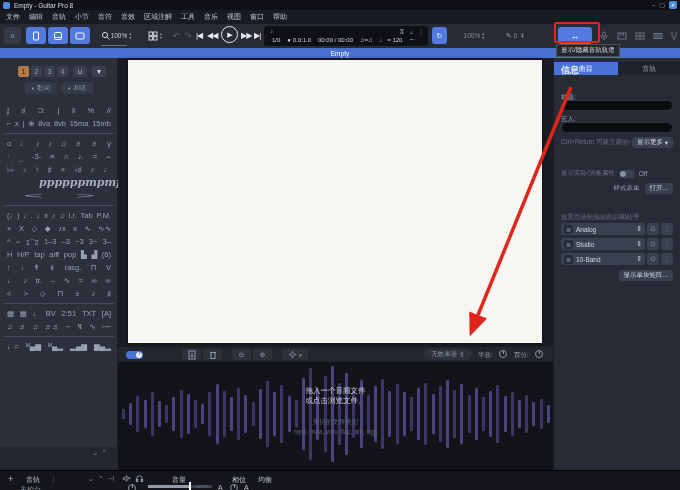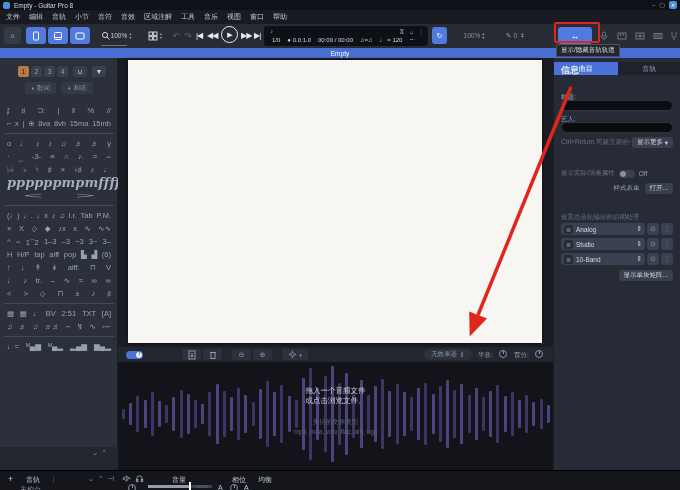--- a/index.html
+++ b/index.html
@@ -48,21 +48,21 @@
   .palette{ position:absolute; left:0; top:58px; width:118px; height:389px; background:#2b303a; border-right:1px solid #1b1e25; }
   .voicerow{ position:absolute; left:18px; top:8px; display:flex; gap:2px; }
   .vbtn{ width:11px; height:11px; border-radius:2px; background:#3a404c; color:#98a1b2; display:flex; align-items:center; justify-content:center; font-size:6.5px; }
   .vbtn.active{ background:#b57a45; color:#241a10; }
   .vtool{ width:14px; height:11px; border-radius:2px; background:#3a404c; color:#cdd3dc; display:flex; align-items:center; justify-content:center; font-size:7px; margin-left:3px; }
   .toolsrow{ position:absolute; left:0; top:24px; width:118px; display:flex; justify-content:center; gap:6px; }
   .palbtn{ height:12px; border-radius:2px; background:#343a46; color:#8f98a8; display:flex; align-items:center; gap:3px; padding:0 6px; font-size:6.5px; }
   .pal-rows{ position:absolute; left:0; top:46px; width:118px; }
   .pal-row{ height:13px; display:flex; align-items:center; justify-content:space-between; padding:0 7px; color:#98a1b2; font-size:7.5px; white-space:nowrap; }
   .pal-row span{ text-align:center; }
-  .pal-row.dyn{ font-family:"DejaVu Serif", serif; font-style:italic; font-weight:bold; font-size:13px; color:#a6aebd; }
+  .pal-row.dyn{ font-family:"DejaVu Serif", serif; font-style:italic; font-weight:bold; font-size:11px; color:#a6aebd;margin-left:32px; }
   .pal-row.hairpin{ justify-content:space-around; }
   .pal-row.hairpin span{ transform:scaleX(4.5); color:#8a93a3; }
   .pal-div{ height:1px; background:#454b58; margin:3px 4px; }
   .pal-footer{ position:absolute; left:0; top:447px; width:118px; height:23px; background:#22262e; }
   .pal-footer .chevs{ position:absolute; right:8px; top:2px; color:#8a93a3; font-size:7px; letter-spacing:3px; }
 
   
   .canvas-area{ position:absolute; left:118px; top:58px; width:435px; height:289px; background:#1a1d24; }
   .page{ position:absolute; left:10px; top:2px; width:414px; height:283px; background:#f7f6f3; box-shadow:0 0 4px rgba(0,0,0,.6); }
 
@@ -415,21 +415,21 @@
           <span>pop</span>
           <span>▙</span>
           <span>▟</span>
           <span>(6)</span>
         </div>
         <div class="pal-row">
           <span>↑</span>
           <span>↓</span>
           <span>↟</span>
           <span>↡</span>
-          <span>aiff.</span>
+          <span>rasg.</span>
           <span>⊓</span>
           <span>V</span>
         </div>
         <div class="pal-row">
           <span>♩</span>
           <span>♪</span>
           <span>tr.</span>
           <span>–</span>
           <span>∿</span>
           <span>≈</span>

